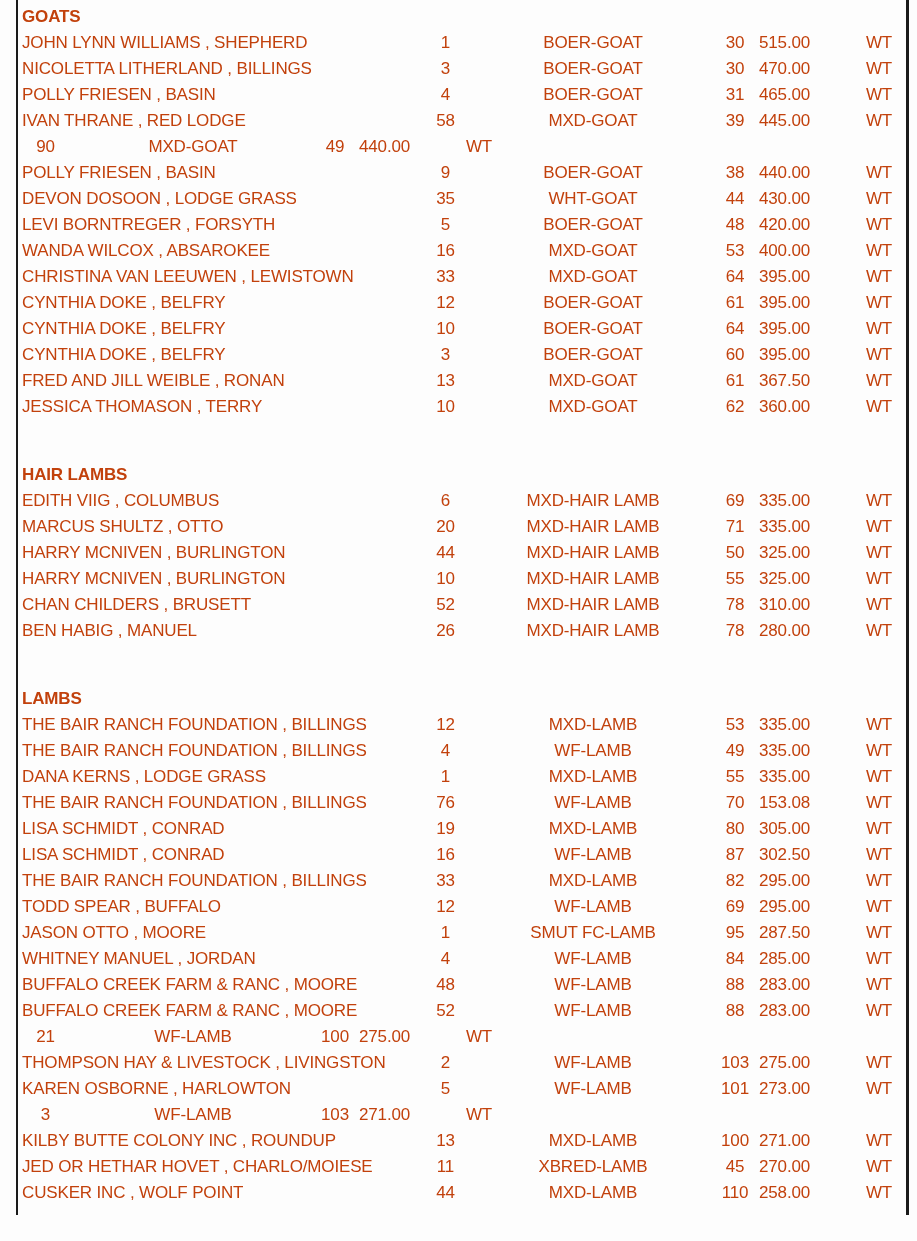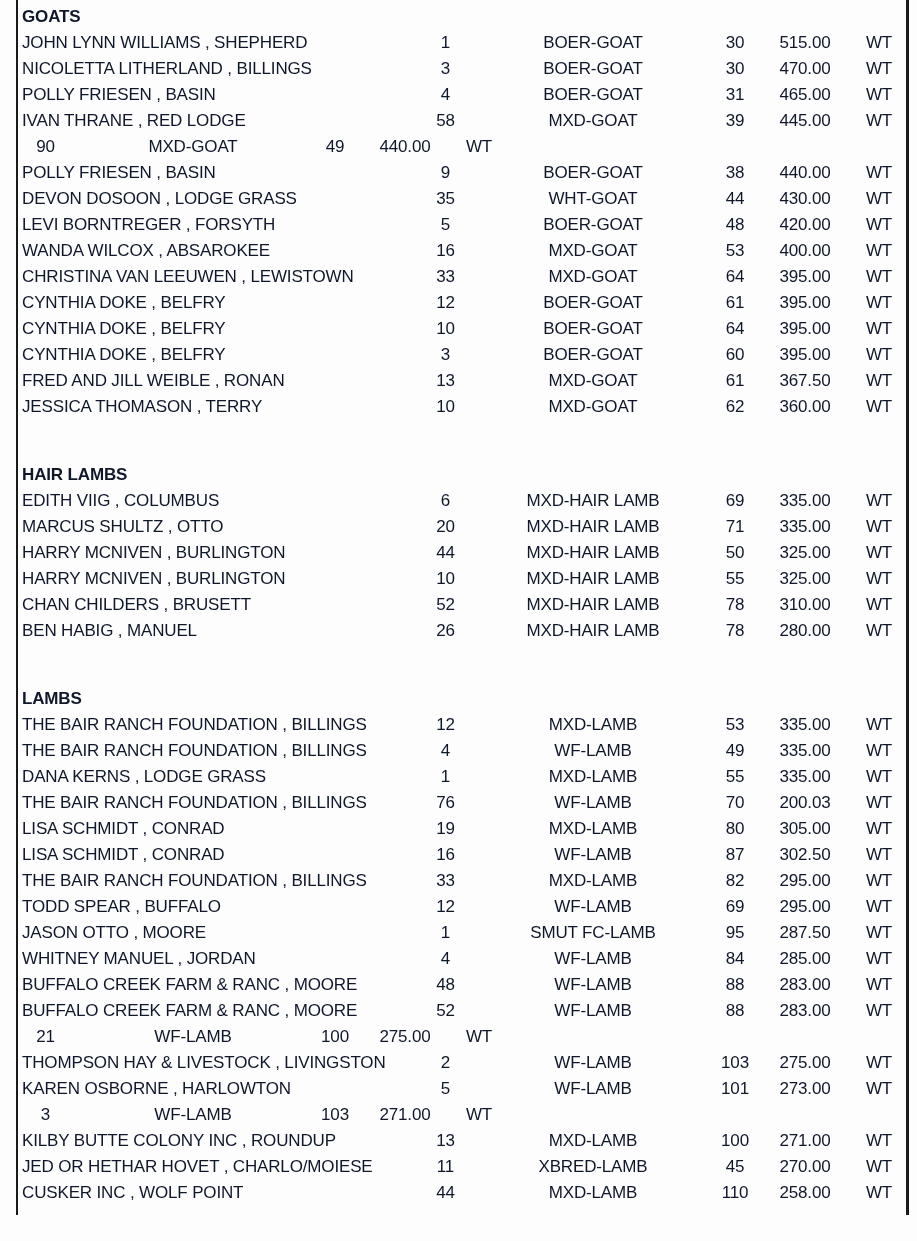--- a/index.html
+++ b/index.html
@@ -6,21 +6,21 @@
     margin: 0;
     padding: 0;
     background: #ffffff;
   }
   .page {
     position: relative;
     width: 917px;
     height: 1241px;
     background: #fdfdfd;
     font-family: "Liberation Sans", sans-serif;
-    color: #0f172a;
+    color: #c2410c;
     overflow: hidden;
   }
   .sheet {
     position: absolute;
     left: 16px;
     top: 0;
     box-sizing: border-box;
     width: 893px;
     height: 1215px;
     border-left: 2px solid #1a1a1a;
@@ -37,21 +37,21 @@
     font-size: 17px;
     letter-spacing: -0.15px;
     line-height: 1;
     white-space: nowrap;
   }
   .c { display: block; overflow: visible; }
   .c.name   { width: 400px; padding-left: 4px; text-align: left; box-sizing: border-box; }
   .c.head   { width: 55px;  text-align: center; }
   .c.type   { width: 240px; text-align: center; }
   .c.weight { width: 46px;  text-align: center; padding-right: 2px; box-sizing: border-box; }
-  .c.price  { width: 93px;  text-align: center; padding-right: 1px; box-sizing: border-box; }
+  .c.price  { width: 93px;  text-align: left; padding-right: 1px; box-sizing: border-box; }
   .c.unit   { width: 54px;  text-align: center; }
   .header-row .section-title {
     font-weight: bold;
   }
 </style>
 </head>
 <body>
 
 <div class="page">
   <div class="sheet" id="sheet">
@@ -300,21 +300,21 @@
     <span class="c weight">55</span>
     <span class="c price">335.00</span>
     <span class="c unit">WT</span>
   </div>
 
   <div class="row">
     <span class="c name">THE BAIR RANCH FOUNDATION , BILLINGS</span>
     <span class="c head">76</span>
     <span class="c type">WF-LAMB</span>
     <span class="c weight">70</span>
-    <span class="c price">200.03</span>
+    <span class="c price">153.08</span>
     <span class="c unit">WT</span>
   </div>
 
   <div class="row">
     <span class="c name">LISA SCHMIDT , CONRAD</span>
     <span class="c head">19</span>
     <span class="c type">MXD-LAMB</span>
     <span class="c weight">80</span>
     <span class="c price">305.00</span>
     <span class="c unit">WT</span>

